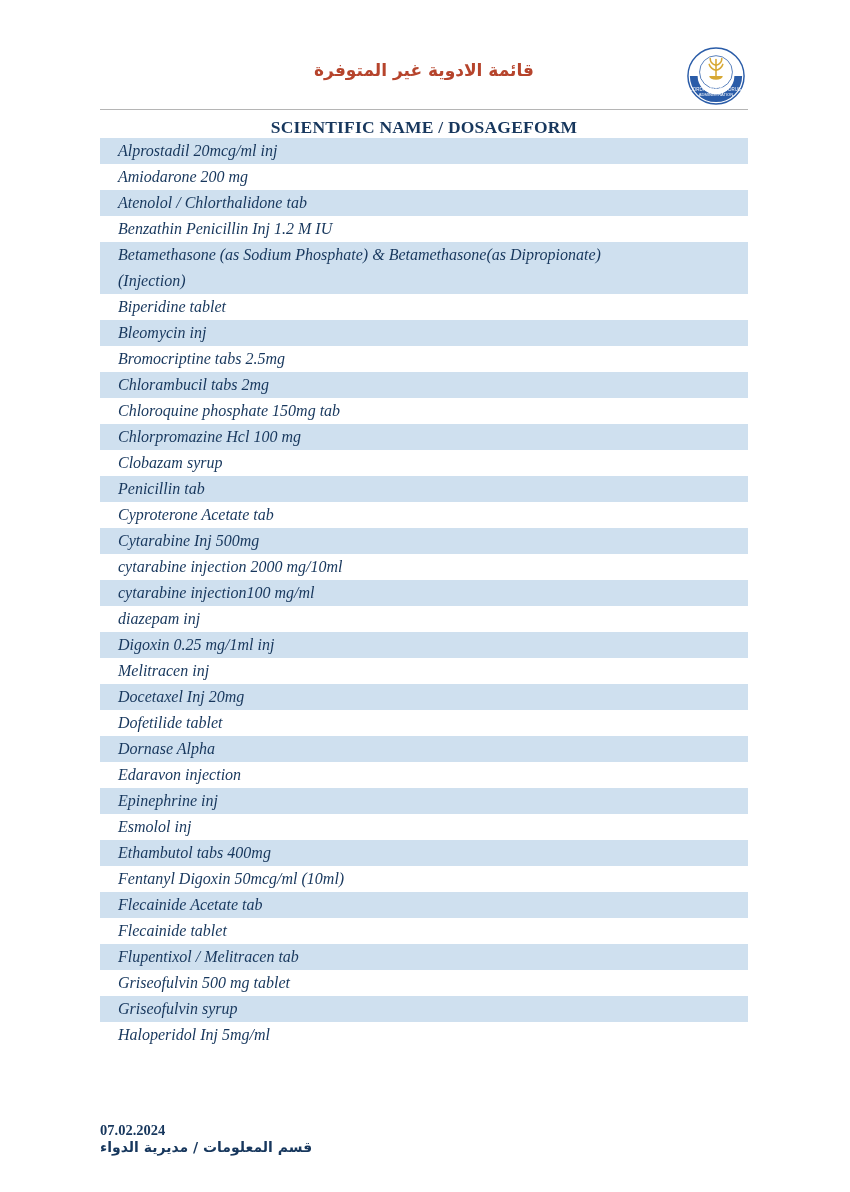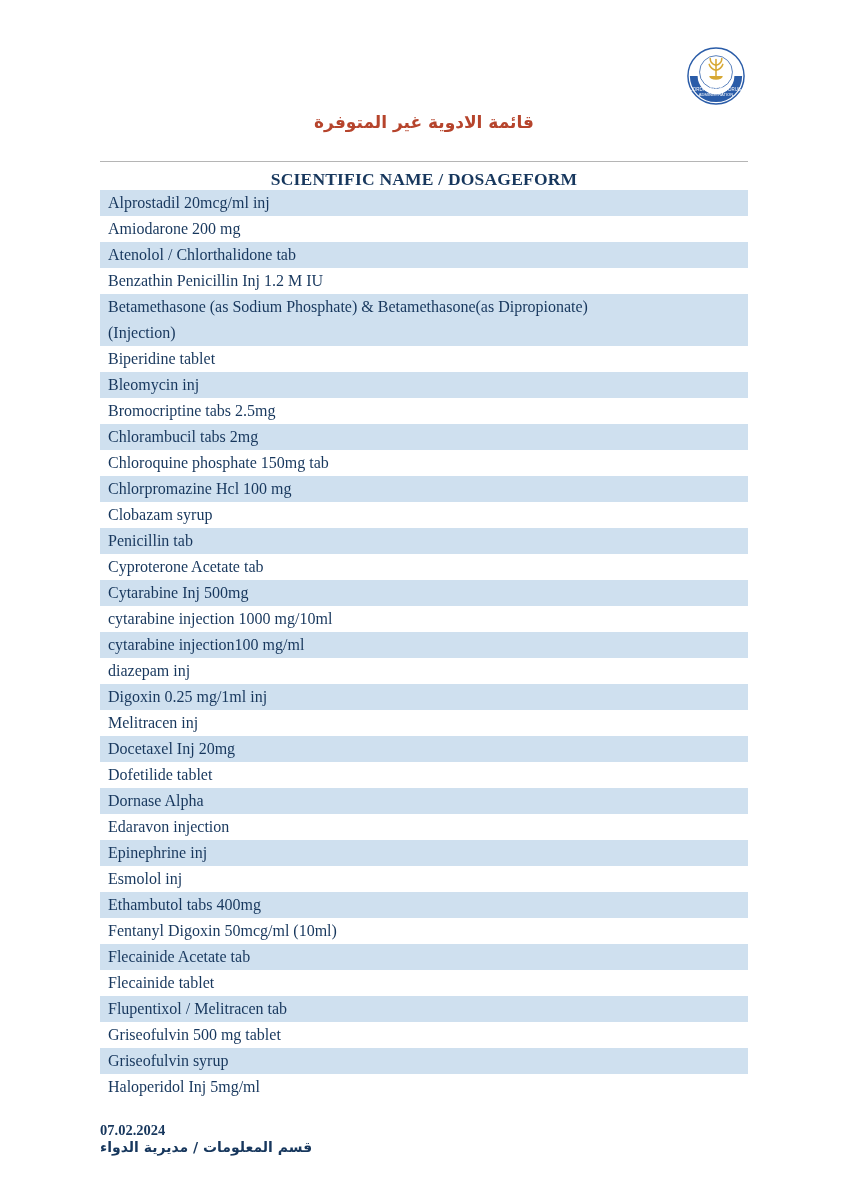--- a/index.html
+++ b/index.html
@@ -11,21 +11,21 @@
     margin:0 auto;
     overflow:hidden;
     font-family:"Liberation Serif", serif;
   }
   .content {
     position:absolute;
     left:100px; top:0;
     width:648px;
   }
   .title-ar {
-    margin-top:112px;
+    margin-top:60px;
     text-align:center;
     color:var(--title_red,#b6442c);
     font-size:17px;
     font-weight:bold;
     font-family:"DejaVu Sans", sans-serif;
     direction:rtl;
   }
   .rule {
     border-top:1px solid #b5b5b5;
     margin-top:29px;
@@ -34,24 +34,25 @@
     padding:7px 0 0 0;
     text-align:center;
     font-size:17.5px;
     font-weight:bold;
     color:var(--text_navy,#17375d);
     letter-spacing:0.2px;
   }
   .row {
     min-height:26px;
     line-height:26px;
-    padding-left:8px;
+    padding-left:18px;
     font-size:16px;
     color:var(--text_navy,#17375d);
     white-space:pre-line;
+    font-style:italic;
   }
   .row.alt {
     background:var(--row_blue,#cfe0ef);
   }
   .footer {
     position:absolute;
     left:100px; right:103px; top:1122px;
     display:flex;
     justify-content:space-between;
     align-items:baseline;
@@ -117,21 +118,21 @@
         <div class="row">Biperidine tablet</div>
         <div class="row alt">Bleomycin inj</div>
         <div class="row">Bromocriptine tabs 2.5mg</div>
         <div class="row alt">Chlorambucil tabs 2mg</div>
         <div class="row">Chloroquine phosphate 150mg tab</div>
         <div class="row alt">Chlorpromazine Hcl 100 mg</div>
         <div class="row">Clobazam syrup</div>
         <div class="row alt">Penicillin tab</div>
         <div class="row">Cyproterone Acetate tab</div>
         <div class="row alt">Cytarabine Inj 500mg</div>
-        <div class="row">cytarabine injection 1000 mg/10ml</div>
+        <div class="row">cytarabine injection 2000 mg/10ml</div>
         <div class="row alt">cytarabine injection100 mg/ml</div>
         <div class="row">diazepam inj</div>
         <div class="row alt">Digoxin 0.25 mg/1ml inj</div>
         <div class="row">Melitracen inj</div>
         <div class="row alt">Docetaxel Inj 20mg</div>
         <div class="row">Dofetilide tablet</div>
         <div class="row alt">Dornase Alpha</div>
         <div class="row">Edaravon injection</div>
         <div class="row alt">Epinephrine inj</div>
         <div class="row">Esmolol inj</div>

